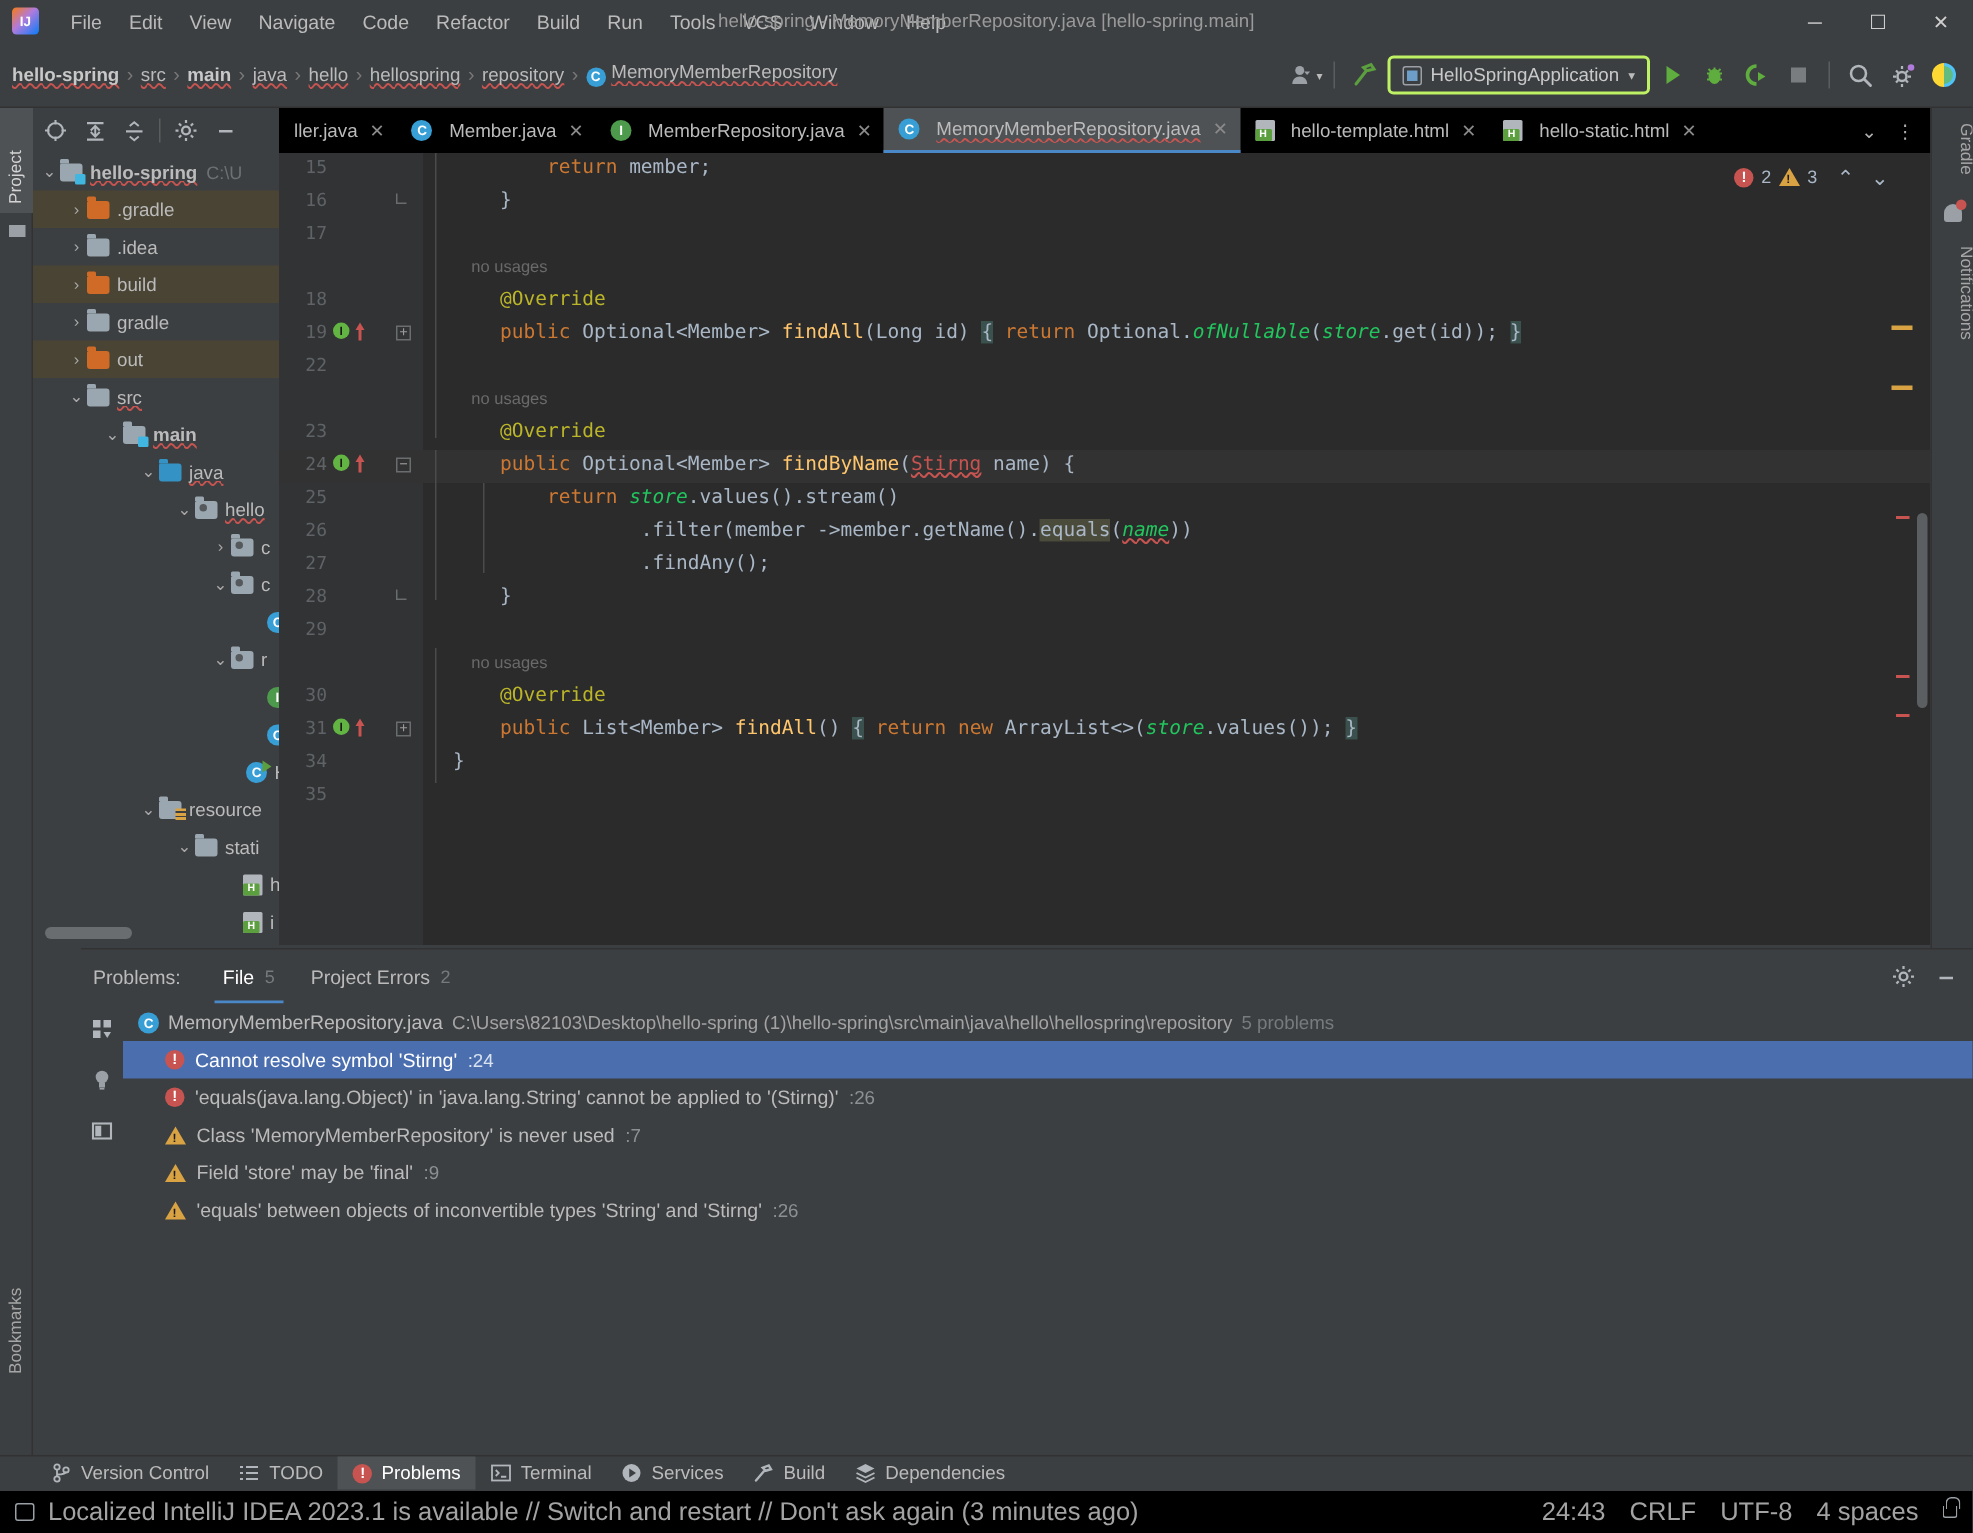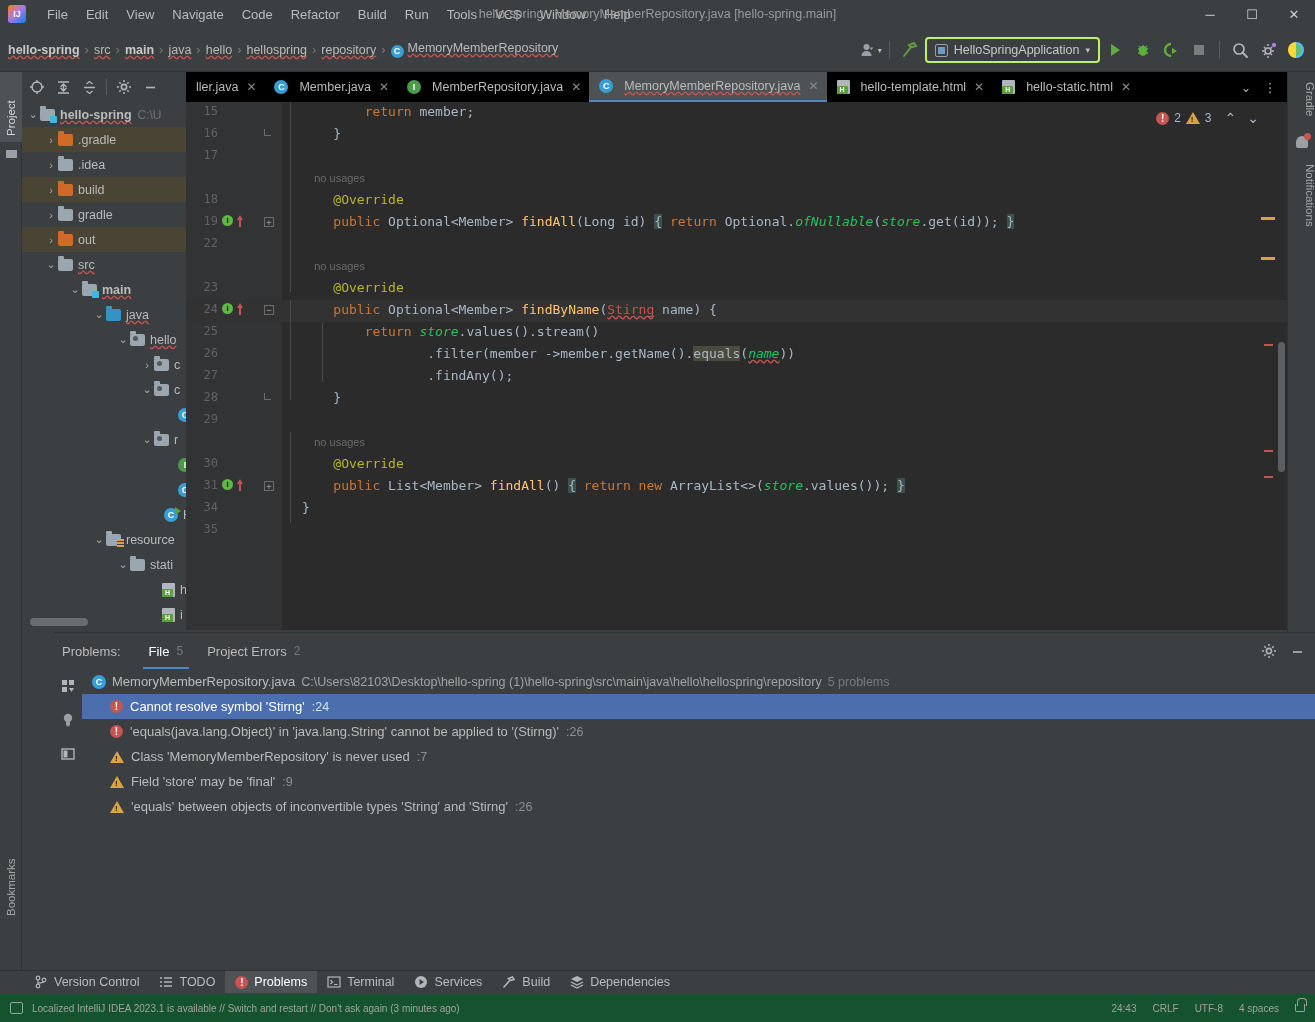--- a/index.html
+++ b/index.html
@@ -359,22 +359,22 @@
   }
   .bbtn {
     display: flex; align-items: center; gap: 6px; padding: 3px 10px; color: #bbbbbb;
     font-size: 12.5px; height: 22px; white-space: nowrap;
   }
   .bbtn.active { background: #4e5254; color: #ffffff; }
 
   
   .statusbar {
     position: absolute; left: 0; bottom: 0; width: 1315px; height: 28px;
-    background: #14532d; display: flex; align-items: center; padding: 0 10px;
-    color: #a3a3a3; font-size: 10px;
+    background: #000000; display: flex; align-items: center; padding: 0 10px;
+    color: #a3a3a3; font-size: 17px;
   }
   .status-left { display: flex; align-items: center; gap: 9px; }
   .status-right { margin-left: auto; display: flex; align-items: center; gap: 16px; }
   .mem-icon {
     width: 13px; height: 12px; border: 1.5px solid #9aa0a6; border-radius: 2px;
   }
   .lock-icon { width: 10px; height: 8px; border: 1.5px solid #9aa0a6; border-top: none; border-radius: 0 0 2px 2px; position: relative; }
   .lock-icon::before {
     content:""; position:absolute; left:1px; top:-6px; width:8px; height:7px;
     border:1.5px solid #9aa0a6; border-bottom:none; border-radius:4px 4px 0 0;

